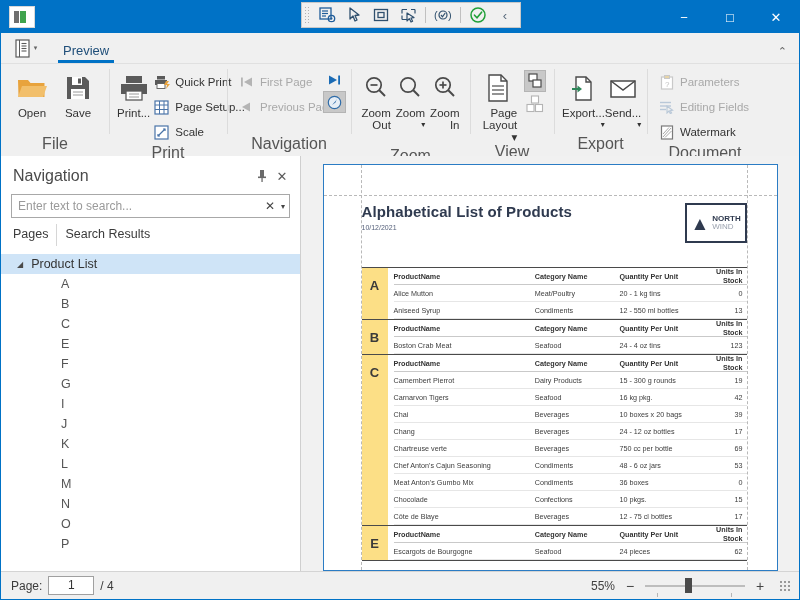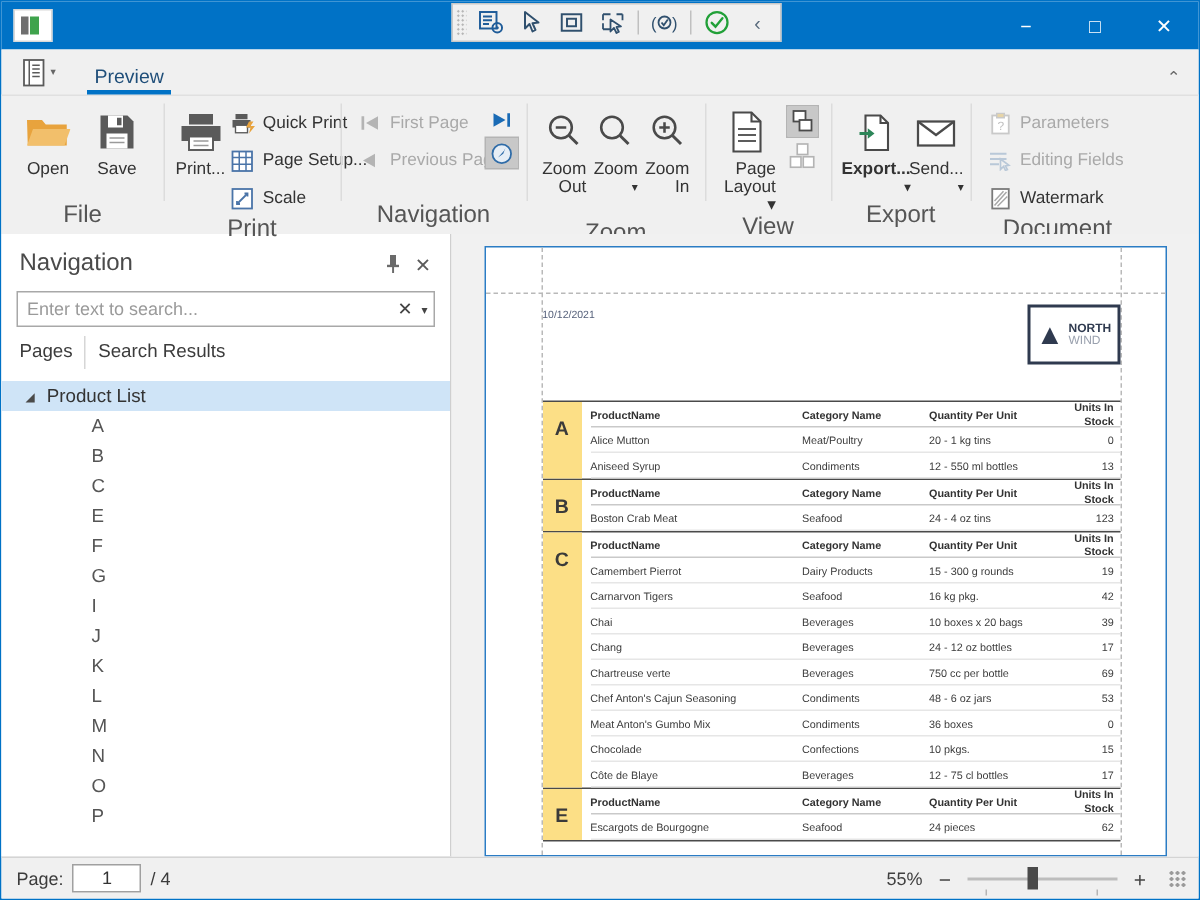--- a/index.html
+++ b/index.html
@@ -466,21 +466,21 @@
                 <rect x="9.5" y="9.5" width="7" height="7" fill="#fff" stroke="#b4b4b4" stroke-width="1.1"></rect>
               </svg>
             </div>
           </div>
         </div>
         <div class="group-title">View</div>
       </div>
 
       <div class="group" style="width:93px;">
         <div class="group-body">
-          <div class="bigbtn" style="width:44px;font-weight:bold;">
+          <div class="bigbtn" style="width:44px;">
             <div class="ico">
               <svg width="24" height="27" viewBox="0 0 24 27">
                 <path d="M5 2 h10 l5 5 v18 h-15 z" fill="#fff" stroke="#4a4a4a" stroke-width="1.4"></path>
                 <path d="M15 2 v5 h5" fill="none" stroke="#4a4a4a" stroke-width="1.4"></path>
                 <path d="M1 14 h8" stroke="#2d8659" stroke-width="2"></path>
                 <path d="M6.5 10.5 L11 14 L6.5 17.5 Z" fill="#2d8659"></path>
               </svg>
             </div>
             <div class="lbl">
               <div>Export...</div>
@@ -598,20 +598,21 @@
 
     <div class="preview">
       <div class="page">
         <div class="margin-v" style="left:37px;"></div>
         <div class="margin-v" style="right:29px;"></div>
         <div class="margin-h" style="top:30px;"></div>
 
         <div class="doc-inner">
           <div class="doc-head">
             <div>
+              <div class="doc-title">Alphabetical List of Products</div>
               <div class="doc-date">10/12/2021</div>
             </div>
             <div class="logo">
               <span class="chev">▲</span>
               <span class="txt">
                 <div class="t1">NORTH</div>
                 <div class="t2">WIND</div>
               </span>
             </div>
           </div>

